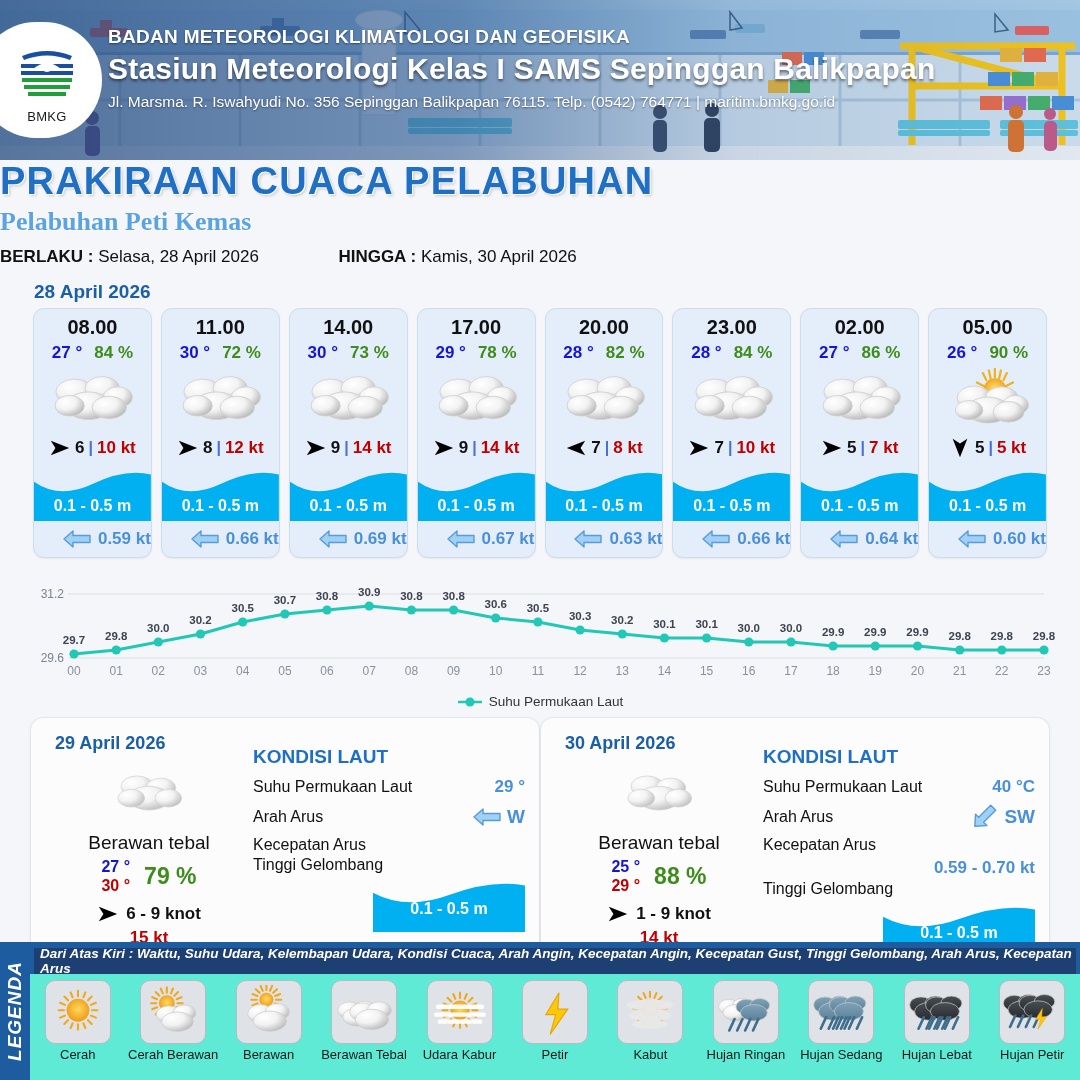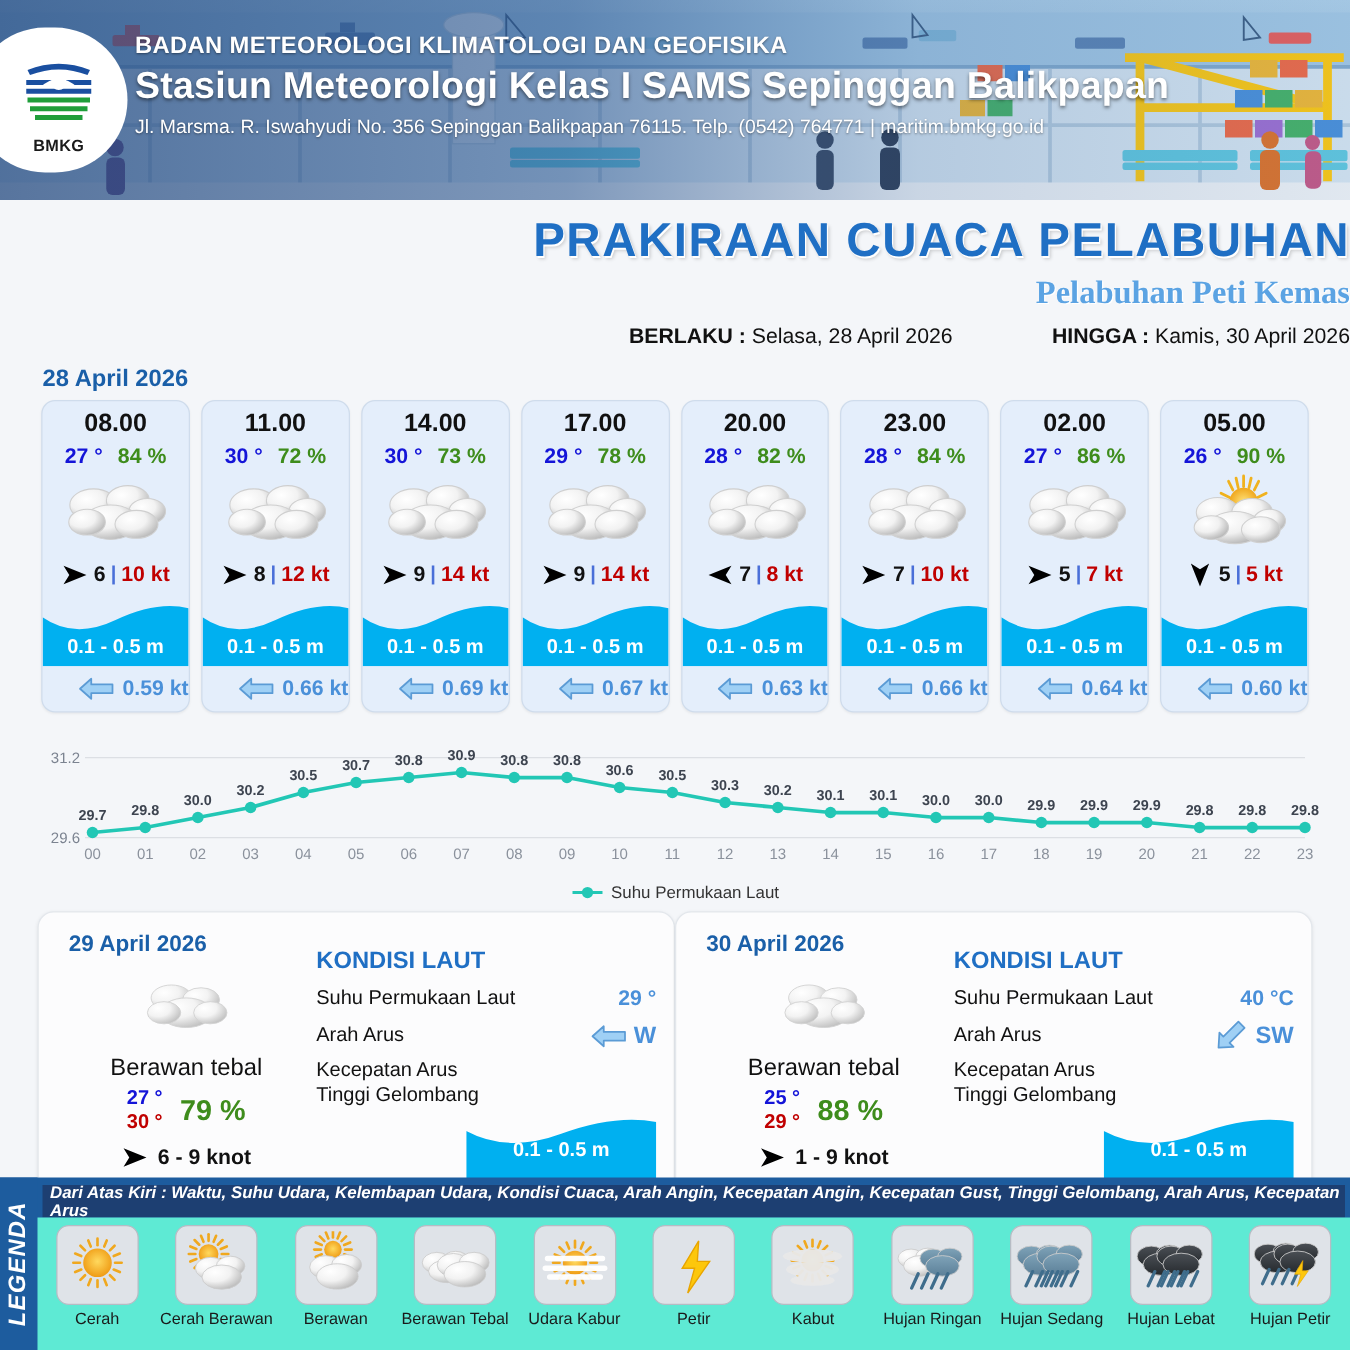--- a/index.html
+++ b/index.html
@@ -24,31 +24,31 @@
     background: linear-gradient(90deg, rgba(32,70,125,.72) 0%, rgba(40,82,140,.55) 42%, rgba(46,90,150,.16) 68%, rgba(60,100,160,.04) 100%);
   }
   .logo-pill {
     position:absolute; left:-22px; top:22px; width:124px; height:116px;
     background:#fff; border-radius:62px; z-index:6;
     display:flex; align-items:center; justify-content:center;
   }
   .logo-inner{ width:70px; height:84px; position:relative; margin-left:14px;}
   .logo-circ{ width:70px;height:70px;border-radius:50%;overflow:hidden;position:relative;background:#fff;}
   .logo-txt{ position:absolute; bottom:-2px; left:0; width:70px; text-align:center;
-    font-size:13px; font-weight:bold; color:#1a1a1a; letter-spacing:.3px;}
+    font-size:13px; font-weight:normal; color:#1a1a1a; letter-spacing:.3px;}
   .hdr-text { position:absolute; left:108px; top:26px; z-index:5; }
   .hdr-line1 { font-size:19px; font-weight:bold; color:#ffffff; letter-spacing:.3px;
     text-shadow:0 1px 2px rgba(0,0,0,.45); }
   .hdr-line2 { font-size:30px; font-weight:bold; color:#ffffff; margin-top:4px;
     text-shadow:0 2px 3px rgba(0,0,0,.5); letter-spacing:.2px;}
   .hdr-line3 { font-size:15.5px; color:#ffffff; margin-top:7px;
     text-shadow:0 1px 2px rgba(0,0,0,.45); }
 
   
-  .title-wrap { text-align:right; padding-top:12px; }
+  .title-wrap { text-align:left; }
   .t-main {
     font-size:38px; font-weight:bold; color:#1f6fc4; letter-spacing:1.2px;
     text-shadow: 1px 1px 0 #fff, 2px 2px 3px rgba(0,0,0,.18);
   }
   .t-sub { font-size:26px; font-weight:bold; color:#5ba3e3; margin-top:4px;
     text-shadow: 1px 1px 0 #fff; font-family: Liberation Serif, serif; }
   .t-valid { margin-top:10px; font-size:17px; color:#111; }
   .t-valid .lbl { font-weight:bold; }
   .t-valid .gapper { display:inline-block; width:70px; }
 
@@ -918,20 +918,21 @@
         <span class="kr-dir">
           <svg viewBox="0 0 30 22" width="30" height="22" style="transform:rotate(-45deg)">
     <path d="M2 11 L11 3 L11 7.5 L28 7.5 L28 14.5 L11 14.5 L11 19 Z" fill="#9fd0f5" stroke="#5b9bd5" stroke-width="1.4" stroke-linejoin="round"></path>
             </svg>
           <span class="kr-dirtxt">SW</span>
         </span>
       </div>
       <div class="kr" style="margin-top:8px">
         <span class="kr-lbl">Kecepatan Arus</span>
       </div>
+      <div class="kr-speed">0.59  - 0.70 kt</div>
       <div class="kr" style="margin-top:2px">
         <span class="kr-lbl">Tinggi Gelombang</span>
       </div>
       <div class="d-wavebox">
         <svg class="wave-svg" viewBox="0 0 152 48" preserveAspectRatio="none">
     <path d="M0 14.399999999999999 Q 33.44 29.759999999999998 76 16.32 T 152 8.16 L 152 48 L 0 48 Z" fill="#00b0f0"></path>
           </svg>
         <div class="d-wavetxt">0.1 - 0.5 m</div>
       </div>
     </div>

